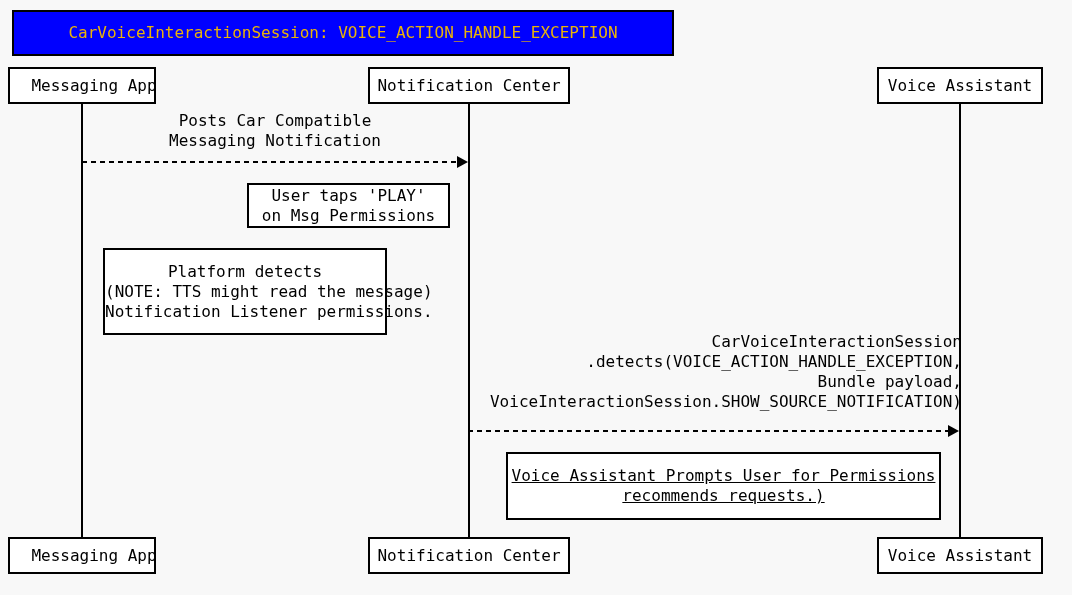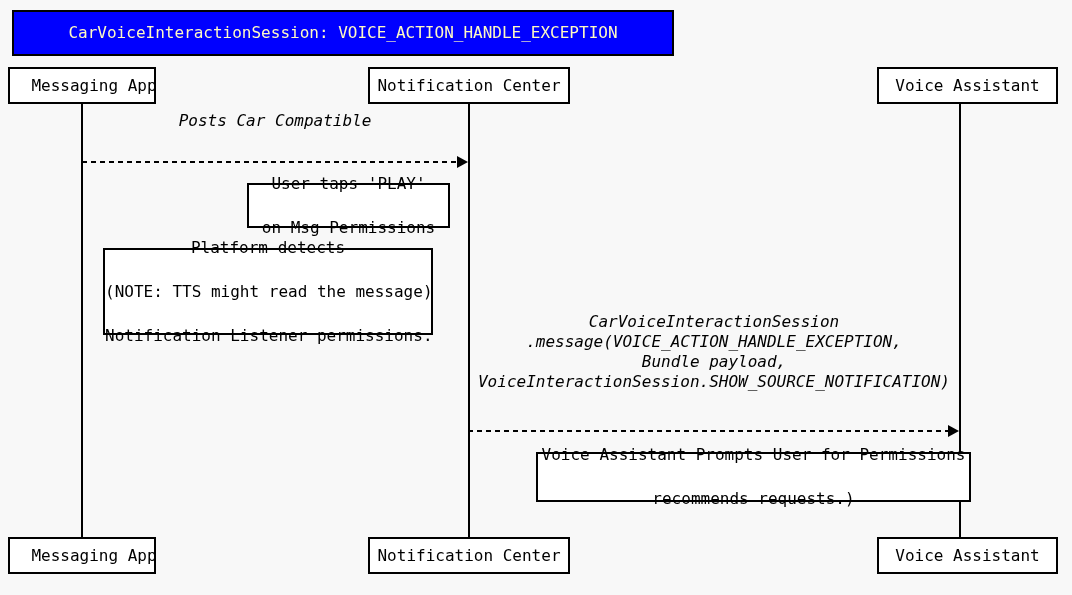--- a/index.html
+++ b/index.html
@@ -16,61 +16,60 @@
     background: #f8f8f8;
     overflow: hidden;
   }
   .title {
     position: absolute;
     left: 12px; top: 10px;
     width: 662px; height: 46px;
     box-sizing: border-box;
     background: #0000ff;
     border: 2px solid #000;
-    color: #fef9c3;
+    color: #eab308;
     display: flex;
     flex-direction: column;
     justify-content: center;
     text-align: center;
     line-height: 20px;
   }
   .actor {
     position: absolute;
     height: 37px;
     box-sizing: border-box;
     background: #fff;
     border: 2px solid #000;
     display: flex;
     align-items: center;
     justify-content: center;
     white-space: nowrap;
   }
   .a-msg { left: 8px;   width: 148px; padding-left: 24px; }
   .a-ntf { left: 368px; width: 202px; }
-  .a-va  { left: 877px; width: 181px; }
+  .a-va  { left: 877px; width: 166px; }
   .row-top    { top: 67px; }
   .row-bottom { top: 537px; }
   .lifeline {
     position: absolute;
     top: 104px; height: 433px;
     width: 2px;
     background: #000;
   }
   .l-msg { left: 81px; }
   .l-ntf { left: 468px; }
   .l-va  { left: 959px; }
   .msg-label {
     position: absolute;
     text-align: center;
     line-height: 20px;
     white-space: nowrap;
-    font-style: italic;
   }
   .label-1 { left: 82px;  width: 386px; top: 111px; }
-  .label-2 { left: 466px; width: 496px; top: 312px; }
+  .label-2 { left: 466px; width: 496px; top: 332px; text-align: right; }
   .msg-line {
     position: absolute;
     height: 2px;
     background: repeating-linear-gradient(to right, #000 0, #000 5px, transparent 5px, transparent 9px);
   }
   .line-1 { left: 82px;  top: 161px; width: 376px; }
   .line-2 { left: 468px; top: 430px; width: 482px; }
   .arrow-head {
     position: absolute;
     width: 0; height: 0;
@@ -84,25 +83,24 @@
     position: absolute;
     box-sizing: border-box;
     background: #fff;
     border: 2px solid #000;
     display: flex;
     flex-direction: column;
     justify-content: center;
     text-align: center;
     line-height: 20px;
     white-space: nowrap;
-    gap: 24px;
   }
   .note-1 { left: 247px; top: 183px; width: 203px; height: 45px; }
-  .note-2 { left: 103px; top: 248px; width: 330px; height: 87px; }
-  .note-3 { left: 536px; top: 452px; width: 435px; height: 50px; }
+  .note-2 { left: 103px; top: 248px; width: 284px; height: 87px; }
+  .note-3 { left: 506px; top: 452px; width: 435px; height: 68px; text-decoration: underline; }
 </style>
 </head>
 <body>
 
 <div class="stage">
 
   <div class="title">
     <div>CarVoiceInteractionSession: VOICE_ACTION_HANDLE_EXCEPTION</div>
   </div>
 
@@ -115,38 +113,39 @@
   <div class="actor a-va row-top">
     <span>Voice Assistant</span>
   </div>
 
   <div class="lifeline l-msg"></div>
   <div class="lifeline l-ntf"></div>
   <div class="lifeline l-va"></div>
 
   <div class="msg-label label-1">
     <div>Posts Car Compatible</div>
+    <div>Messaging Notification</div>
   </div>
   <div class="msg-line line-1"></div>
   <div class="arrow-head head-1"></div>
 
   <div class="note note-1">
     <div>User taps 'PLAY'</div>
     <div>on Msg Permissions</div>
   </div>
 
   <div class="note note-2">
     <div>Platform detects</div>
     <div>(NOTE: TTS might read the message)</div>
     <div>Notification Listener permissions.</div>
   </div>
 
   <div class="msg-label label-2">
     <div>CarVoiceInteractionSession</div>
-    <div>.message(VOICE_ACTION_HANDLE_EXCEPTION,</div>
+    <div>.detects(VOICE_ACTION_HANDLE_EXCEPTION,</div>
     <div>Bundle payload,</div>
     <div>VoiceInteractionSession.SHOW_SOURCE_NOTIFICATION)</div>
   </div>
   <div class="msg-line line-2"></div>
   <div class="arrow-head head-2"></div>
 
   <div class="note note-3">
     <div>Voice Assistant Prompts User for Permissions</div>
     <div>recommends requests.)</div>
   </div>

